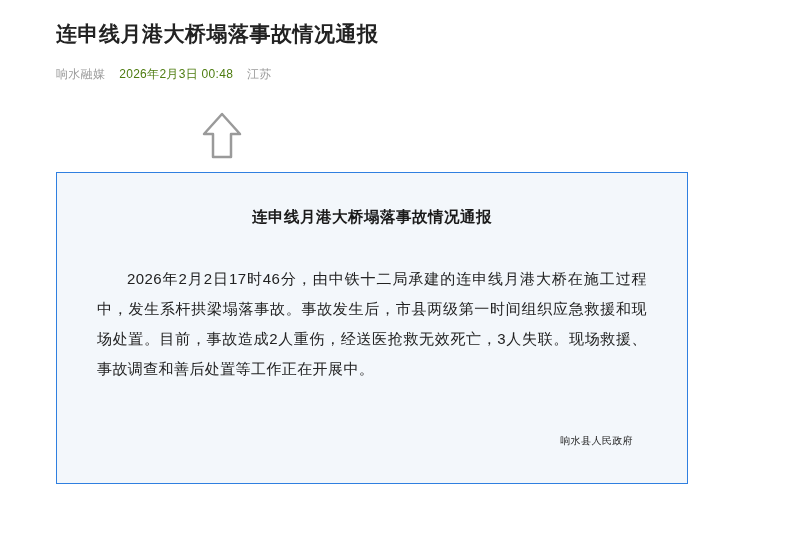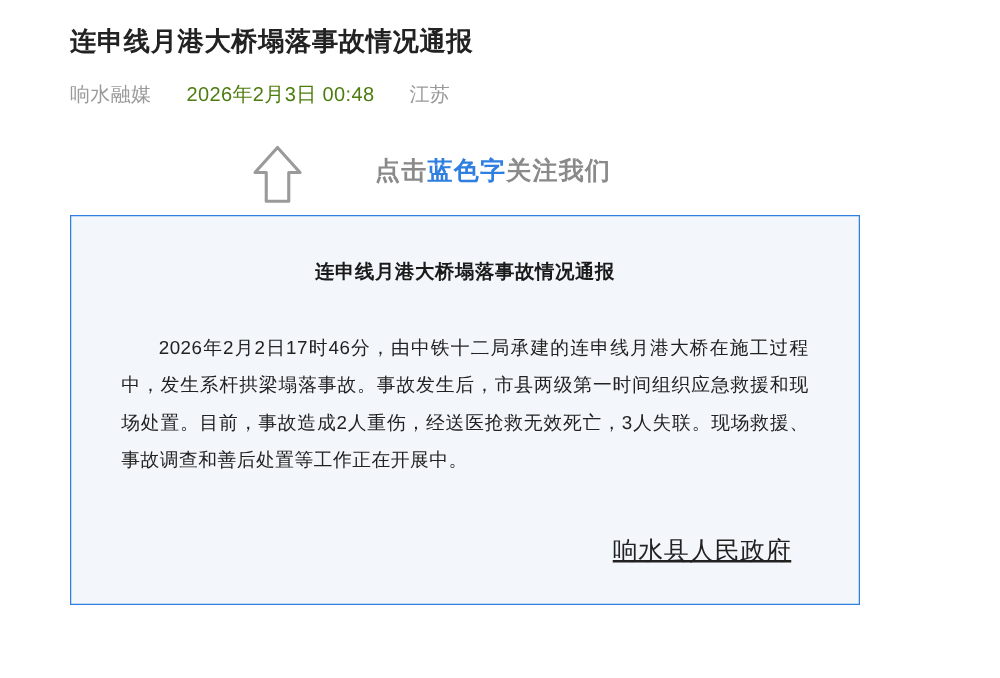--- a/index.html
+++ b/index.html
@@ -27,25 +27,25 @@
   .article-title {
     font-size: 21px;
     font-weight: bold;
     color: #222222;
     letter-spacing: 0.5px;
     line-height: 32px;
     margin: 0;
   }
   .meta-row {
     margin-top: 16px;
-    font-size: 16px;
+    font-size: 12px;
     color: #9a9a9a;
     display: flex;
     align-items: center;
-    gap: 28px;
+    gap: 14px;
     letter-spacing: 0.3px;
   }
   .meta-source {
     color: #9a9a9a;
   }
   .meta-time {
     color: #4d7c0f;
   }
   .meta-region {
     color: #9a9a9a;
@@ -104,26 +104,25 @@
     font-size: 15px;
     line-height: 30px;
     color: #222222;
     text-indent: 2em;
     text-align: justify;
     letter-spacing: 0.4px;
   }
   .notice-signature {
     margin-top: 42px;
     text-align: right;
-    font-size: 20px;
+    font-size: 10px;
     line-height: 30px;
     color: #222222;
     letter-spacing: 0.4px;
     padding-right: 14px;
-    text-decoration: underline;
   }
   .sig-line {
     display: block;
   }
   .scroll-hint {
     position: absolute;
     right: 0;
     top: 0;
     width: 4px;
     height: 542px;
@@ -143,23 +142,20 @@
       <span class="meta-region">江苏</span>
     </div>
   </div>
 
   <div class="attention-row">
     <div class="arrow-up">
       <svg width="44" height="48" viewBox="0 0 44 48" aria-hidden="true">
         <path d="M22 3 L40 23 L31 23 L31 46 L13 46 L13 23 L4 23 Z" fill="none" stroke="#9a9a9a" stroke-width="2.5" stroke-linejoin="round"></path>
       </svg>
     </div>
-    <div class="attention-text">
-      <span class="seg-gray">点击</span><span class="seg-blue">蓝色字</span><span class="seg-gray">关注我们</span>
-    </div>
   </div>
 
   <div class="notice-box">
     <div class="notice-title">连申线月港大桥塌落事故情况通报</div>
     <div class="notice-body">
       <p>2026年2月2日17时46分，由中铁十二局承建的连申线月港大桥在施工过程中，发生系杆拱梁塌落事故。事故发生后，市县两级第一时间组织应急救援和现场处置。目前，事故造成2人重伤，经送医抢救无效死亡，3人失联。现场救援、事故调查和善后处置等工作正在开展中。</p>
     </div>
     <div class="notice-signature">
       <span class="sig-line">响水县人民政府</span>
     </div>

